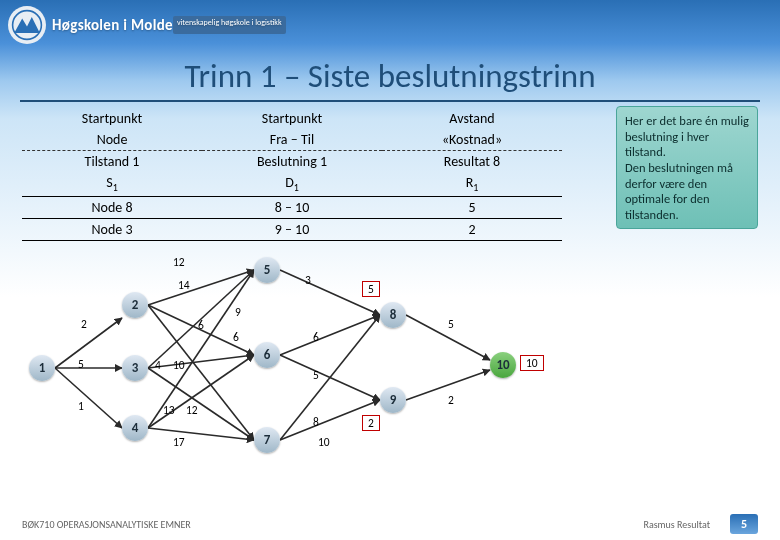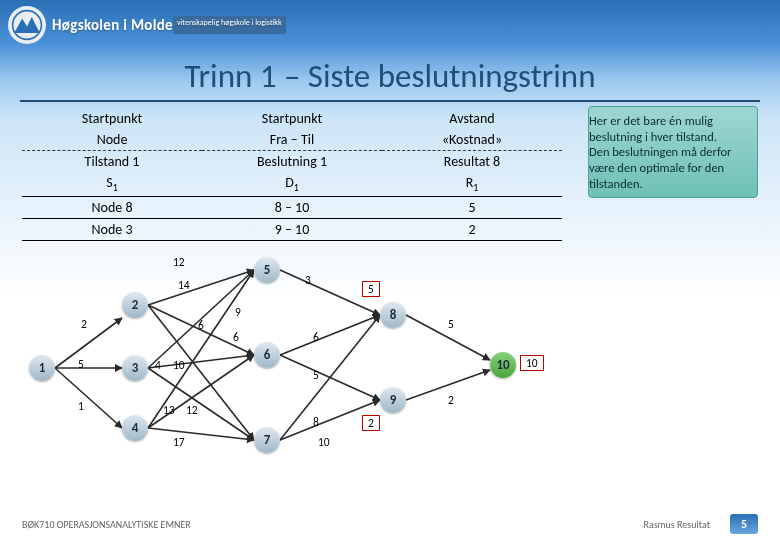--- a/index.html
+++ b/index.html
@@ -20,21 +20,21 @@
   
   .main { position: relative; padding: 4px 22px 0; }
 
   .table { width: 540px; border-collapse: collapse; font-size: 14px; color: #000; }
   .table td { padding: 2px 4px; text-align: center; width: 33.3%; }
   .hr1 td { border-top: 1.5px solid #000; }
   .hr-dashed td { border-top: 1.5px dashed #333; }
   .sub { vertical-align: sub; font-size: 10px; }
 
   
-  .callout { position: absolute; top: 2px; right: 22px; width: 170px; background: linear-gradient(180deg, #9ed6d0 0%, #6ec0b6 100%); border: 1px solid #4aa59a; border-radius: 4px; padding: 6px 0; font-size: 12.5px; line-height: 1.25; color: #0b2d2d; }
+  .callout { position: absolute; top: 2px; right: 22px; width: 142px; background: linear-gradient(180deg, #9ed6d0 0%, #6ec0b6 100%); border: 1px solid #4aa59a; border-radius: 4px; padding: 6px 8px; font-size: 12.5px; line-height: 1.25; color: #0b2d2d; }
 
   
   .graph { position: relative; width: 560px; height: 230px; margin-top: 4px; }
   .node { position: absolute; width: 26px; height: 26px; border-radius: 50%; background: linear-gradient(180deg,#dfe8f2,#9fb7c8); display: flex; align-items: center; justify-content: center; font-size: 13px; font-weight: 700; color: #1c2d3a; box-shadow: 0 1px 2px rgba(0,0,0,0.3); }
   .node.term { background: linear-gradient(180deg,#8ad07e,#4aa63e); }
   .wlabel { position: absolute; font-size: 11.5px; color: #000; background: rgba(255,255,255,0); padding: 0 1px; }
   .rbox { position: absolute; border: 1.5px solid #c00000; font-size: 11.5px; padding: 0 5px; background: #fff; }
   svg.edges { position: absolute; left: 0; top: 0; width: 560px; height: 230px; }
   svg.edges line { stroke: #2a2a2a; stroke-width: 1.6; marker-end: url(#arrow); }
 

